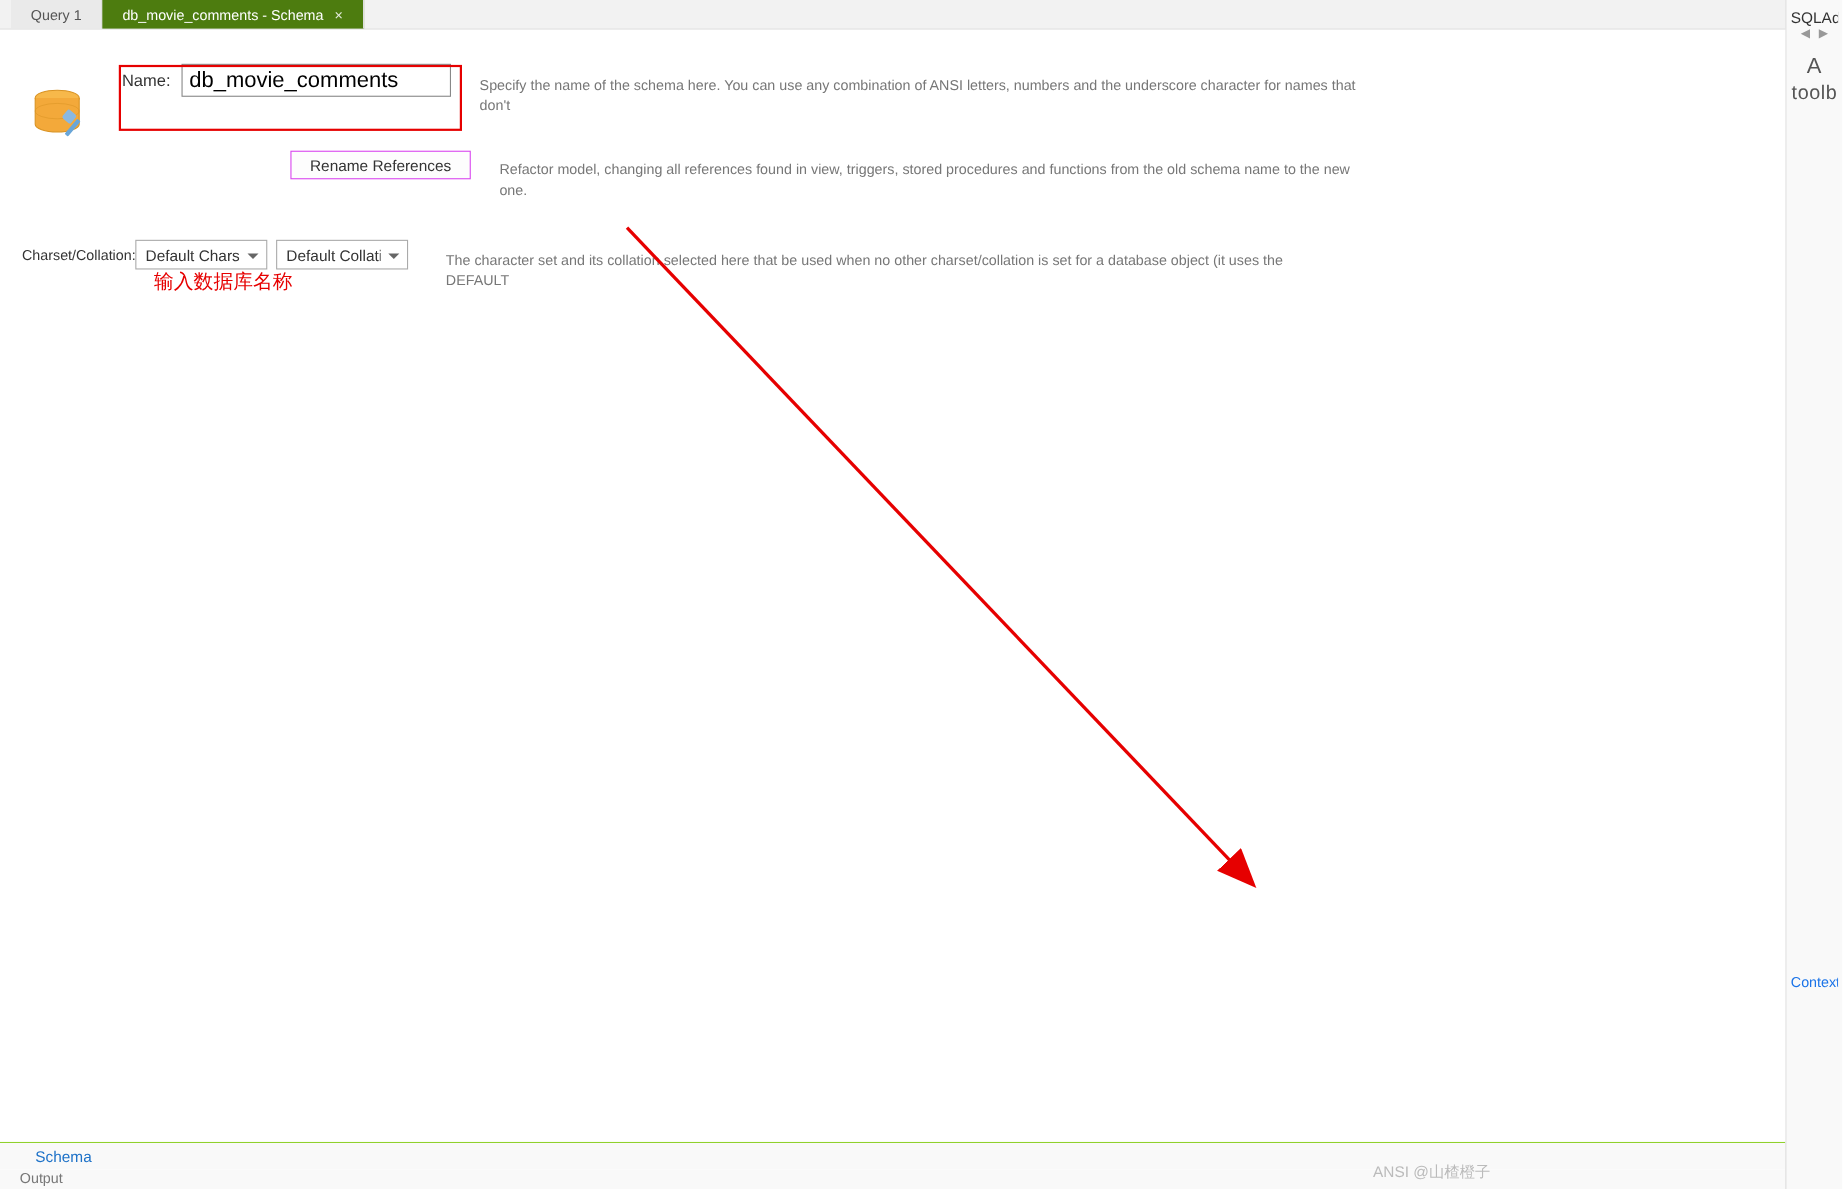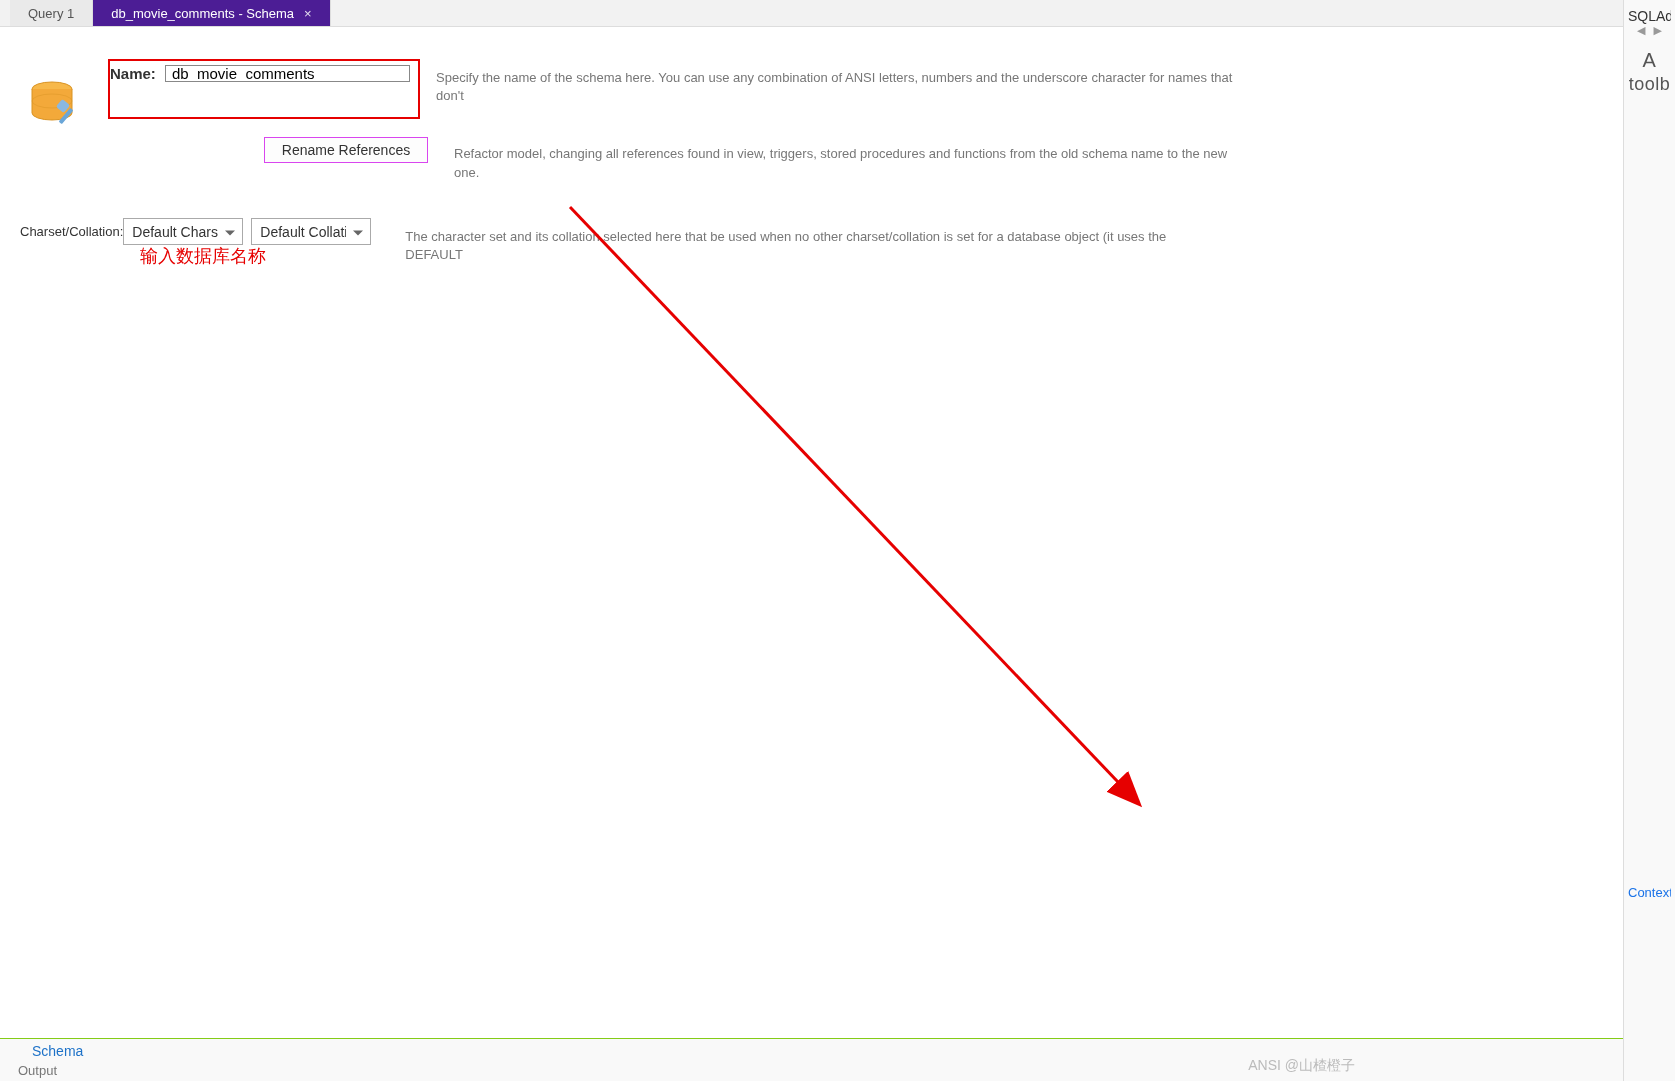--- a/index.html
+++ b/index.html
@@ -42,43 +42,43 @@
     .tab {
       display: flex; align-items: center;
       padding: 0 18px;
       font-size: 13px;
       border-right: 1px solid #ddd;
       background: #eaeaea;
       color: #555;
       cursor: pointer;
       gap: 10px;
     }
-    .tab.active { background: #4c1d95; color: #fff; }
+    .tab.active { background: #4d7c0f; color: #fff; }
     .tab .close-x { font-size: 13px; opacity: 0.85; }
 
     
     .content-scroll { flex: 1; position: relative; overflow: hidden; background: #fff; }
     .form-area { position: relative; padding: 14px 0 0 20px; }
 
     .icon-db { position: absolute; left: 28px; top: 52px; }
 
     .row { display: flex; align-items: center; margin-bottom: 12px; }
     .row .label {
       width: 145px;
       text-align: right;
       padding-right: 10px;
       color: #333;
       font-size: 15px;
     }
     .name-input {
       width: 245px;
-      height: 17px;
+      height: 30px;
       border: 1px solid #888;
       padding: 2px 6px;
-      font-size: 15px;
+      font-size: 20px;
       font-family: inherit;
       background: #fff;
     }
     .desc {
       margin-left: 26px;
       color: #777;
       font-size: 13px;
       line-height: 1.4;
       max-width: 800px;
       margin-top: 28px;
@@ -219,21 +219,21 @@
           <svg width="58" height="52" viewBox="0 0 58 52">
             <ellipse cx="24" cy="10" rx="20" ry="7" fill="#f7b84a" stroke="#d99323" stroke-width="1"></ellipse>
             <path d="M4 10 v24 a20 7 0 0 0 40 0 V10" fill="#f3a93a" stroke="#d99323" stroke-width="1"></path>
             <ellipse cx="24" cy="22" rx="20" ry="7" fill="none" stroke="#d99323" stroke-width="0.8" opacity="0.6"></ellipse>
             <rect x="36" y="28" width="4" height="18" rx="1" fill="#6aa6d8" transform="rotate(40 38 37)"></rect>
             <rect x="30" y="22" width="10" height="10" rx="2" fill="#8ab8e0" transform="rotate(40 35 27)"></rect>
           </svg>
         </div>
 
         <div class="row shift-right">
-          <div class="label" style="width:55px;font-weight:bold;">Name:</div>
+          <div class="label" style="width:55px;">Name:</div>
           <input class="name-input" value="db_movie_comments" style="">
           <div class="desc">Specify the name of the schema here. You can use any combination of ANSI letters, numbers and the underscore character for names that don't</div>
         </div>
 
         <div class="row shift-right" style="margin-top:4px;">
           <div style="width:55px;"></div>
           <button class="rename-btn">Rename References</button>
           <div class="desc">Refactor model, changing all references found in view, triggers, stored procedures and functions from the old schema name to the new one.</div>
         </div>
 

